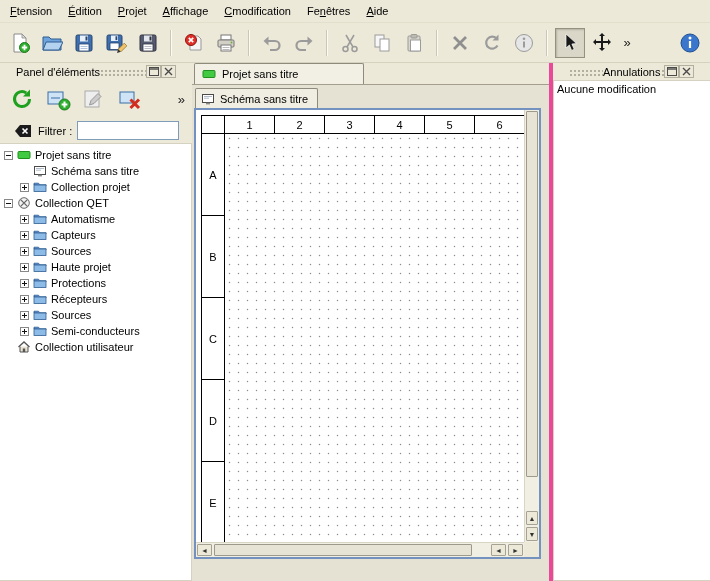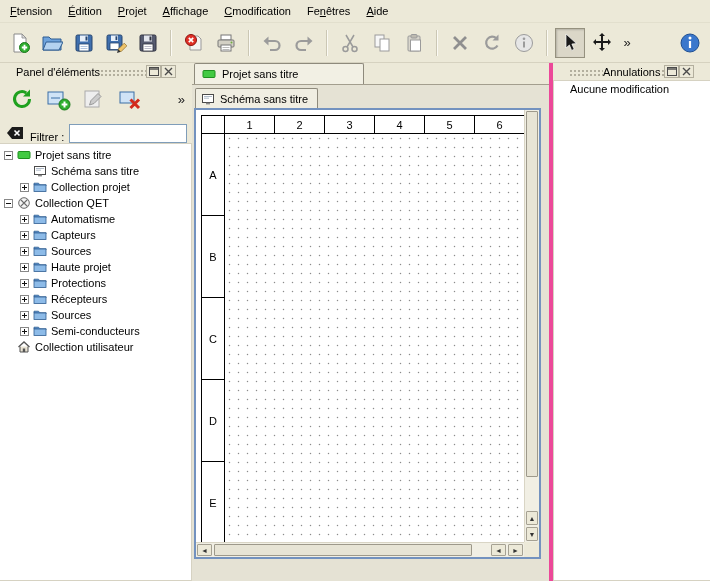--- a/index.html
+++ b/index.html
@@ -30,21 +30,21 @@
   .dock-label{white-space:nowrap}
   .grip{flex:1;height:8px;background-image:radial-gradient(#b3af9e 1px,transparent 1.3px);background-size:4px 4px;background-position:0 1px}
   .grip.short{flex:none;width:34px}
   .win-btn{width:15px;height:13px;flex:none;display:flex;align-items:center;justify-content:center;border:1px solid #b3af9e;background:#ece9d8}
 
   
   .ltoolbar{height:38px;flex:none;display:flex;align-items:center;gap:6px;padding:0 7px}
   .lbtn{width:30px;height:30px;display:flex;align-items:center;justify-content:center;border:1px solid transparent}
   .lchev{margin-left:auto;font-size:13px;color:#222}
 
-  .filter-row{height:25px;flex:none;display:flex;align-items:flex-end;gap:5px;padding:0 5px}
+  .filter-row{height:25px;flex:none;display:flex;align-items:center;gap:5px;padding:0 13px}
   .filter-input{flex:1;height:19px;min-width:0;border:1px solid #7f9db9;background:#fff;font:11px "Liberation Sans",sans-serif;padding:1px 3px;cursor:text}
 
   
   .tree{flex:1;background:#fff;border:1px solid #d6d2c2;border-left:none;overflow:hidden;padding-top:3px}
   .trow{height:16px;display:flex;align-items:center;gap:4px;white-space:nowrap}
   .trow.d0{padding-left:4px}
   .trow.d1{padding-left:20px}
   .exp{width:9px;height:9px;flex:none;border:1px solid #888;background:#fff;position:relative}
   .exp::before{content:"";position:absolute;left:1px;right:1px;top:3px;height:1px;background:#111}
   .exp.plus::after{content:"";position:absolute;top:1px;bottom:1px;left:3px;width:1px;background:#111}
@@ -76,21 +76,21 @@
   .sspacer{flex:1}
   .sbtn{flex:none;display:flex;align-items:center;justify-content:center;font-size:7px;color:#333;border:1px solid #a5a193;background:#ece9d8;border-radius:1px}
   .sbtn.v{height:14px;margin:1px}
   .sbtn.h{width:15px;margin:1px}
   .hscroll{grid-column:1;grid-row:2;background:#f1efe4;border-top:1px solid #d9d5c5;display:flex;align-items:stretch}
   .hthumb{width:258px;margin:1px;background:#e7e4d5;border:1px solid #9d998b;border-radius:1px;flex:none}
   .scorner{grid-column:2;grid-row:2;background:#ece9d8}
 
   
   .undo-list{flex:1;background:#fff;border:1px solid #d6d2c2;border-right:none}
-  .undo-item{padding:2px 16px;white-space:nowrap}
+  .undo-item{padding:2px 3px;white-space:nowrap}
 </style>
 </head>
 <body>
 
 <div class="menubar">
   <div class="menu-item">
       <span></span>
       <span class="mn">F</span>
       <span>tension</span>
     </div>

